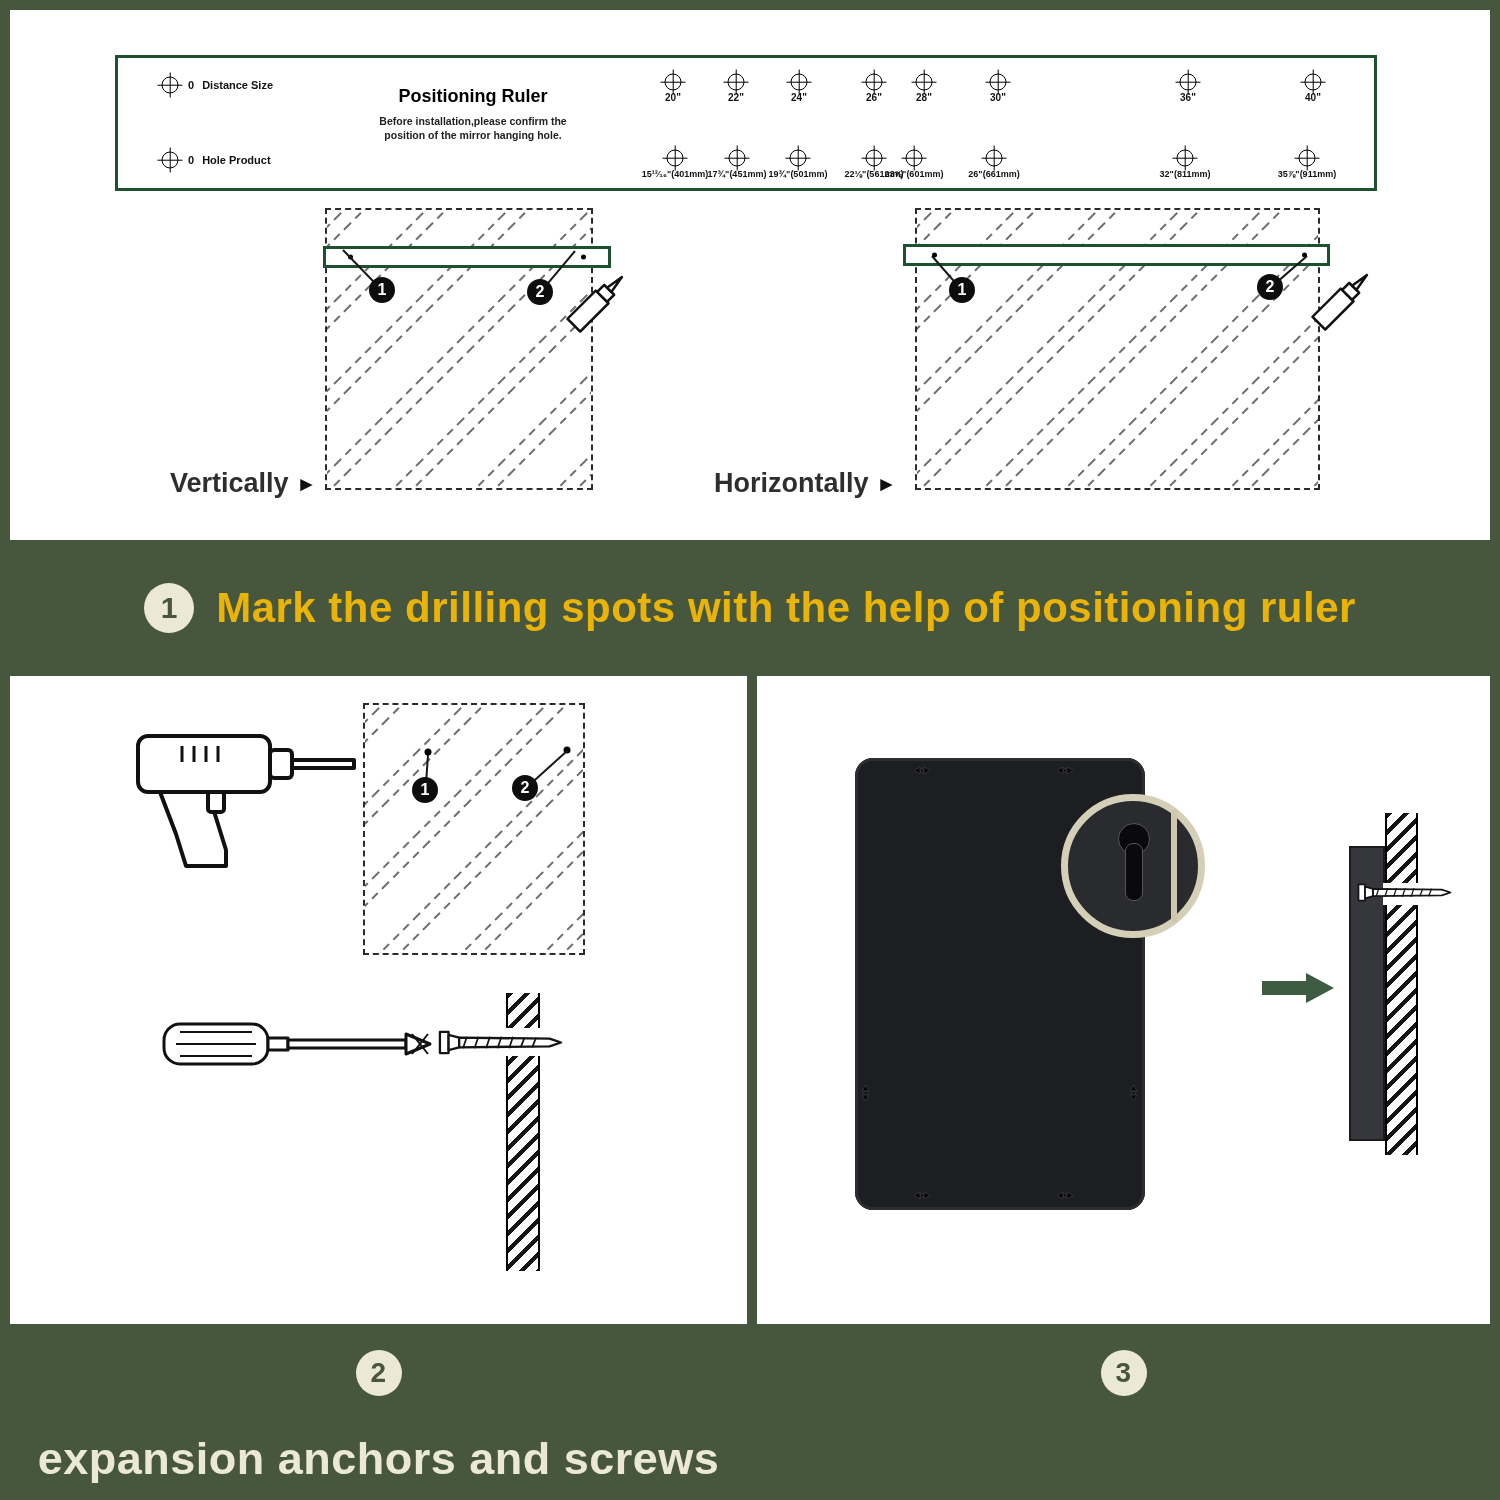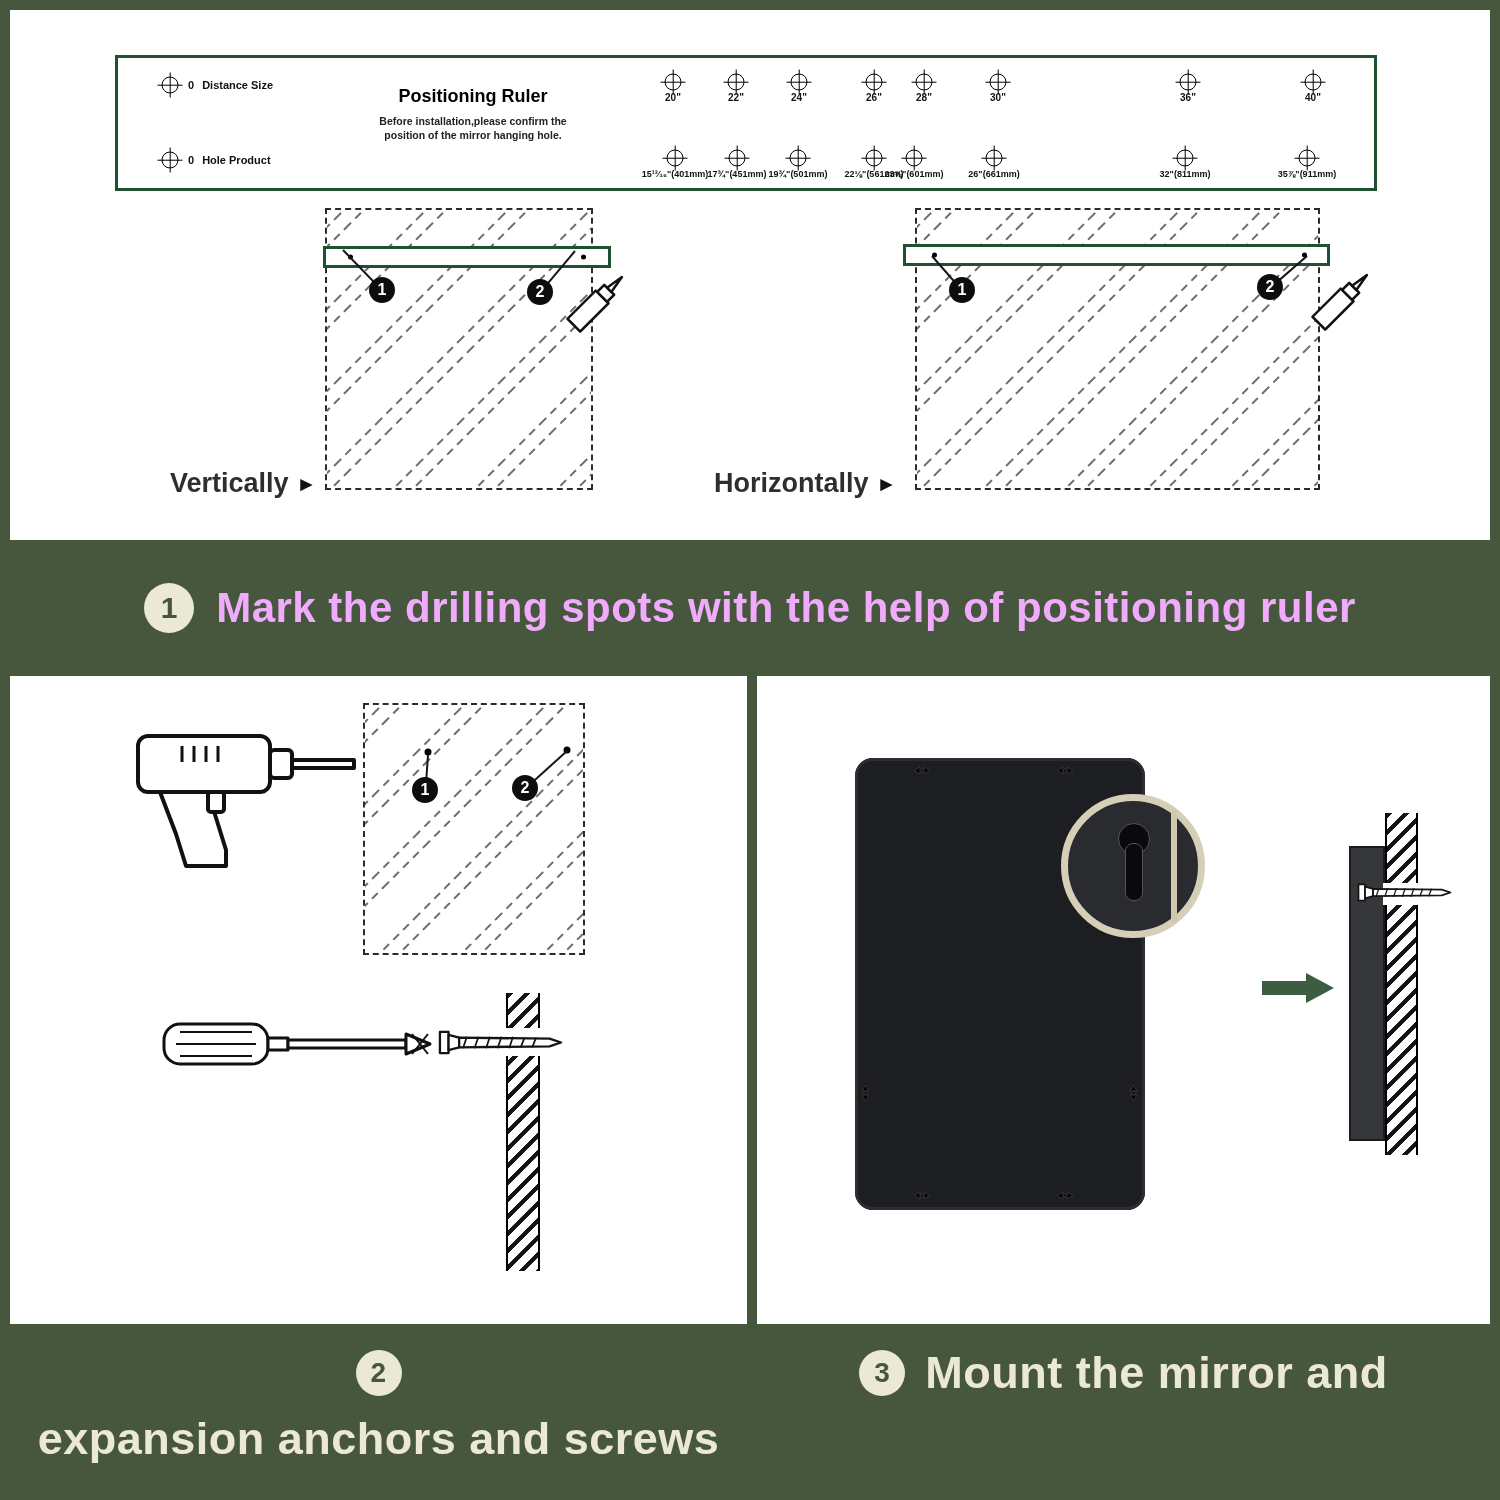--- a/index.html
+++ b/index.html
@@ -46,27 +46,27 @@
                 display:flex;align-items:center;gap:12px;}
   .orient-label .tri{font-size:15px;color:#111;}
   .marker{position:absolute;z-index:6;}
 
   
   #band-step1{position:absolute;left:0;top:540px;width:1500px;height:136px;
               display:flex;align-items:center;justify-content:center;gap:22px;}
   .cbadge{width:50px;height:50px;border-radius:50%;background:#ebe8d6;color:#47573e;
           font-weight:bold;font-size:30px;display:flex;align-items:center;justify-content:center;
           flex:0 0 auto;}
-  .band-text{color:#f0abfc;font-size:42px;font-weight:bold;white-space:nowrap;letter-spacing:.5px;}
+  .band-text{color:#eab308;font-size:42px;font-weight:bold;white-space:nowrap;letter-spacing:.5px;}
   .caption{position:absolute;color:#ebe8d6;font-weight:bold;font-size:45px;text-align:center;
            letter-spacing:.5px;}
   .cap-line{display:flex;align-items:center;justify-content:center;gap:20px;height:66px;
             white-space:nowrap;}
   .cap-line .cbadge{width:46px;height:46px;font-size:28px;}
-  .cap-line2{height:66px;display:flex;align-items:center;justify-content:center;white-space:nowrap;}
+  .cap-line2{height:66px;display:flex;align-items:center;justify-content:center;white-space:nowrap;margin-top:20px;}
 
   
   .tool{position:absolute;}
   .wall{position:absolute;border-left:2px solid #000;border-right:2px solid #000;
         box-sizing:border-box;
         background:repeating-linear-gradient(135deg,#151515 0px,#151515 4px,#ffffff 4px,#ffffff 12px);}
   .wall-gap{position:absolute;background:#fff;z-index:2;}
   .screw{position:absolute;z-index:3;}
 
   
@@ -361,17 +361,16 @@
         </span>
     </div>
     <div class="cap-line2">expansion anchors and screws</div>
   </div>
 
   <div class="caption" style="left:757px;top:1340px;width:733px">
     <div class="cap-line">
       <span class="cbadge">
           <span>3</span>
         </span>
-      <span>Mount the mirror and</span>
     </div>
   </div>
 
 </div>
 
 </body></html>

